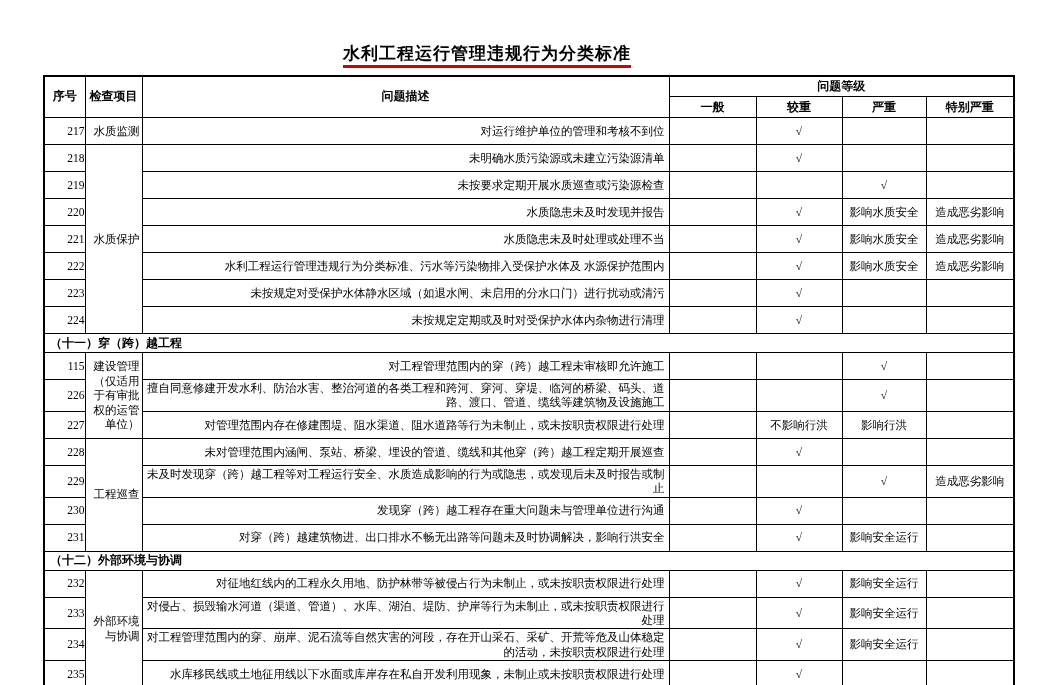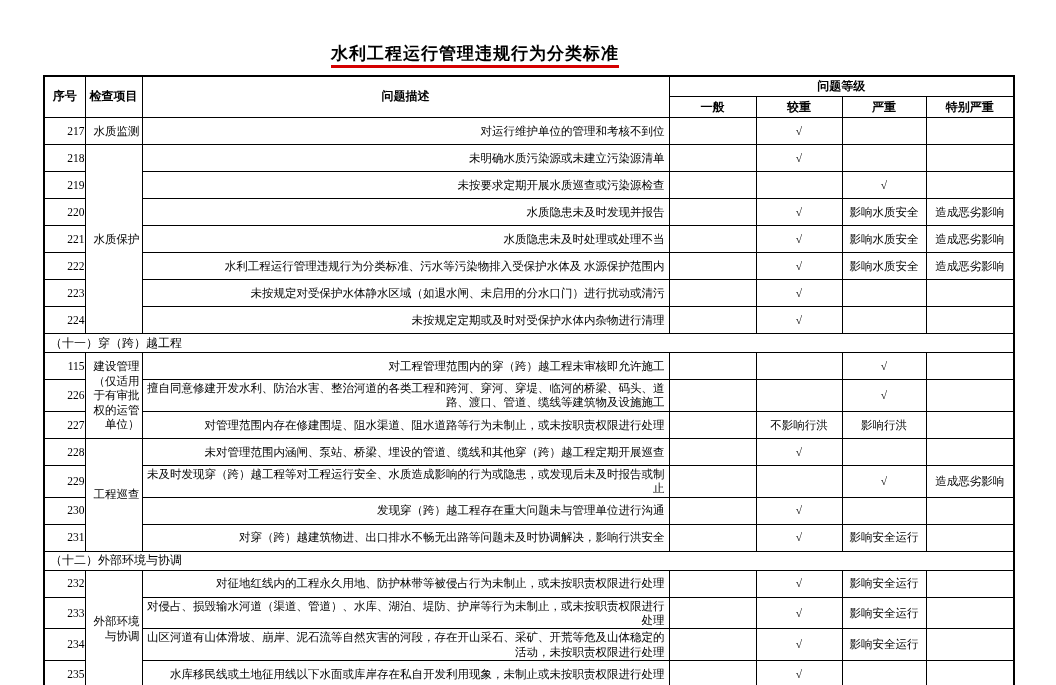--- a/index.html
+++ b/index.html
@@ -1,38 +1,38 @@
 <!DOCTYPE html>
 <html><head>
 <meta charset="utf-8">
 <style>
   html,body{margin:0;padding:0;}
   body{
     width:1056px;height:685px;background:#ffffff;overflow:hidden;
     font-family:"Liberation Serif","DejaVu Serif",serif;color:#000;
   }
-  .title-wrap{width:950px;text-align:center;margin-top:44px;}
+  .title-wrap{width:950px;text-align:center;margin-top:44px;padding-left:12px;}
   .page-title{
     display:inline-block;font-size:17px;font-weight:bold;letter-spacing:1px;
     border-bottom:3px solid #d40000;padding-bottom:1px;line-height:1.15;
   }
   table.std{
     border-collapse:collapse;table-layout:fixed;width:970px;
     margin:7px 0 0 43px;border:2px solid #000;
   }
   .std th,.std td{border:1px solid #000;overflow:hidden;}
   .std thead th{font-weight:bold;font-size:12px;padding:0;text-align:center;}
   .std thead tr{height:21px;}
   .std tbody td{height:24px;font-size:11.5px;line-height:1.25;}
   td.seq{text-align:right;font-size:12px;padding:0;}
   td.item{text-align:right;padding:0 2px;}
   td.desc{text-align:right;padding:1px 4px;}
   td.lvl{text-align:center;padding:0 2px;}
   tr.section-row td{
-    height:18px;text-align:left;font-weight:normal;font-size:12px;
+    height:18px;text-align:left;font-weight:bold;font-size:12px;
     padding:0 0 0 5px;
   }
 </style>
 </head>
 <body>
 
 <div class="title-wrap">
   <span class="page-title">水利工程运行管理违规行为分类标准</span>
 </div>
 
@@ -203,21 +203,21 @@
     <tr>
       <td class="seq">233</td>
       <td class="desc">对侵占、损毁输水河道（渠道、管道）、水库、湖泊、堤防、护岸等行为未制止，或未按职责权限进行处理</td>
       <td class="lvl"></td>
       <td class="lvl">√</td>
       <td class="lvl">影响安全运行</td>
       <td class="lvl"></td>
     </tr>
     <tr>
       <td class="seq">234</td>
-      <td class="desc">山区河道有山体滑坡、崩岸、泥石流等自然灾害的河段，存在开山采石、采矿、开荒等危及山体稳定的活动，未按职责权限进行处理</td>
+      <td class="desc">对工程管理范围内的穿、崩岸、泥石流等自然灾害的河段，存在开山采石、采矿、开荒等危及山体稳定的活动，未按职责权限进行处理</td>
       <td class="lvl"></td>
       <td class="lvl">√</td>
       <td class="lvl">影响安全运行</td>
       <td class="lvl"></td>
     </tr>
     <tr>
       <td class="seq">235</td>
       <td class="desc">水库移民线或土地征用线以下水面或库岸存在私自开发利用现象，未制止或未按职责权限进行处理</td>
       <td class="lvl"></td>
       <td class="lvl">√</td>

